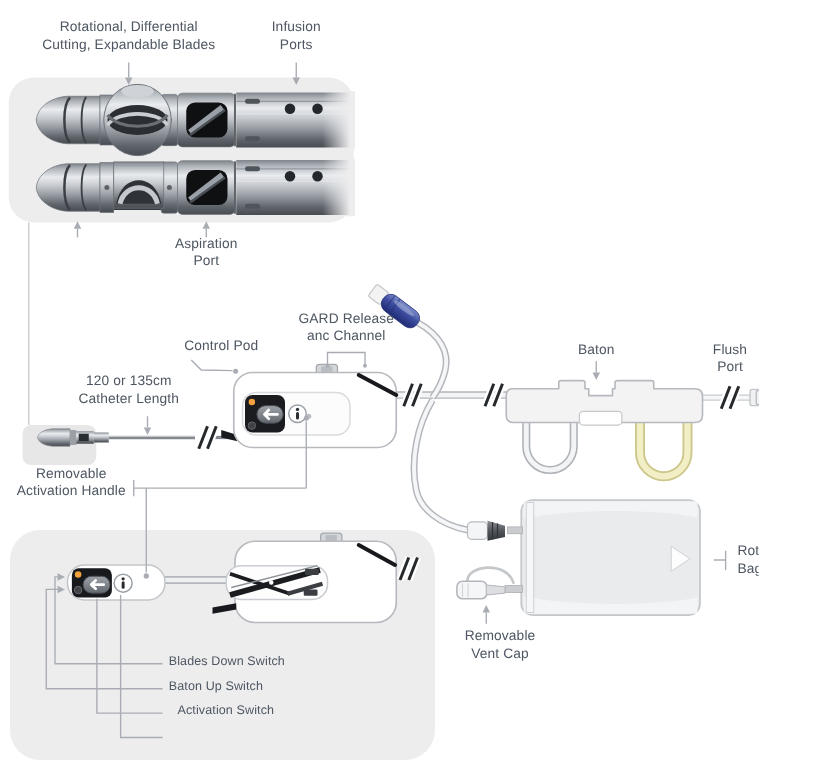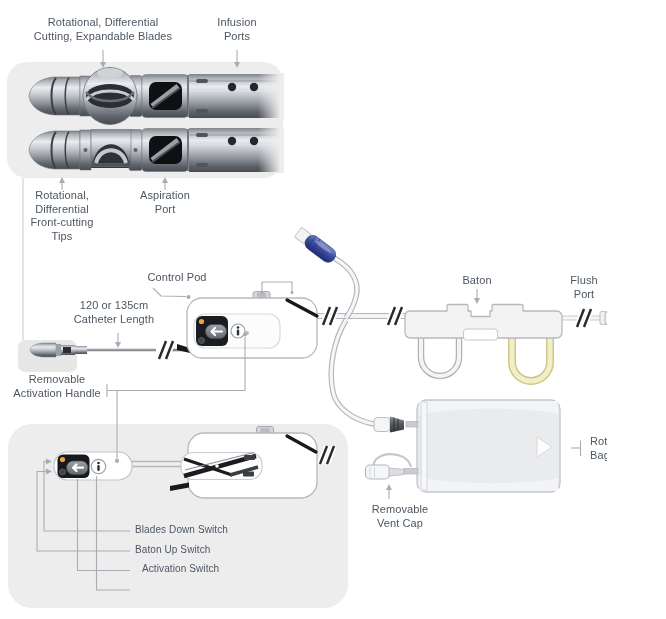--- a/index.html
+++ b/index.html
@@ -286,28 +286,26 @@
     <circle cx="188.5" cy="297" r="2"></circle>
     <circle cx="245" cy="334.5" r="2"></circle>
     <circle cx="117" cy="460.5" r="2"></circle>
   </g>
 </svg>
 
 <div class="lbl ctr" style="left:103px;top:16px">Rotational, Differential
 Cutting, Expandable Blades</div>
 <div class="lbl ctr" style="left:237px;top:16px">Infusion
 Ports</div>
-<div class="lbl ctr" style="left:62px;top:189px">Rotational,
-Differential
-Front-cutting
-Tips</div>
 <div class="lbl ctr" style="left:165px;top:189px">Aspiration
 Port</div>
+<div class="lbl ctr" style="left:277px;top:249px">GARD Release
+anc Channel</div>
 <div class="lbl ctr" style="left:177px;top:271px">Control Pod</div>
-<div class="lbl ctr" style="left:114px;top:299px">120 or 135cm
+<div class="lbl ctr" style="left:103px;top:299px">120 or 135cm
 Catheter Length</div>
 <div class="lbl ctr" style="left:57px;top:373px">Removable
 Activation Handle</div>
 <div class="lbl ctr" style="left:477px;top:274px">Baton</div>
 <div class="lbl ctr" style="left:584px;top:274px">Flush Port</div>
 <div class="lbl" style="left:590px;top:435px">Rotational
 Bag</div>
 <div class="lbl ctr" style="left:400px;top:503px">Removable
 Vent Cap</div>
 

